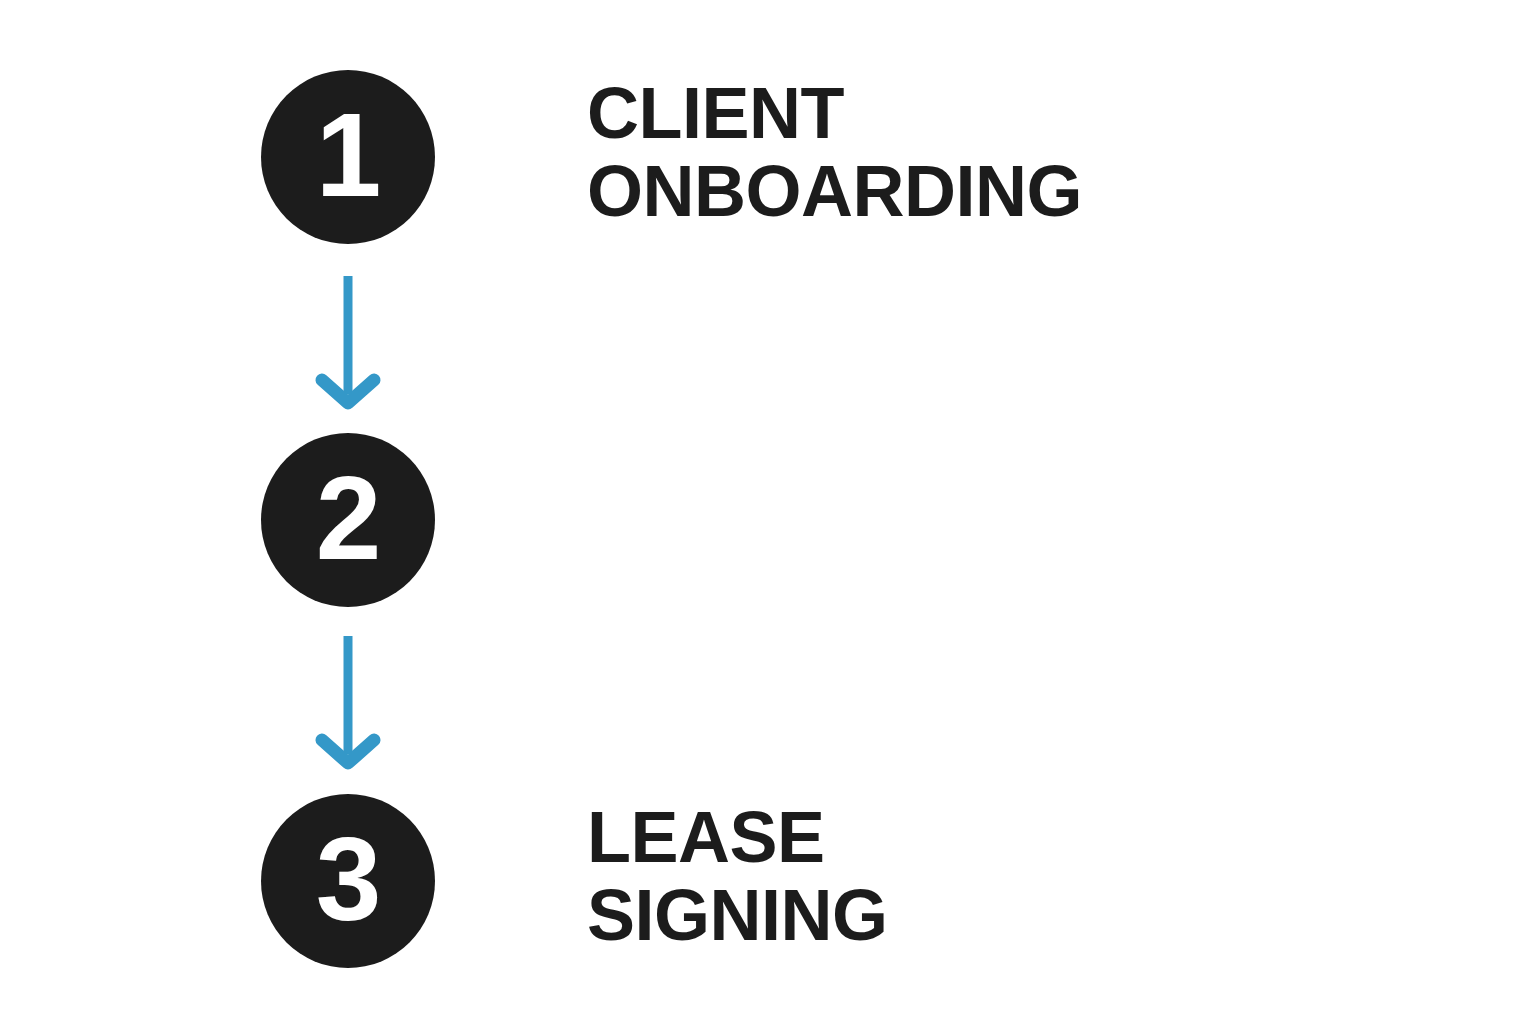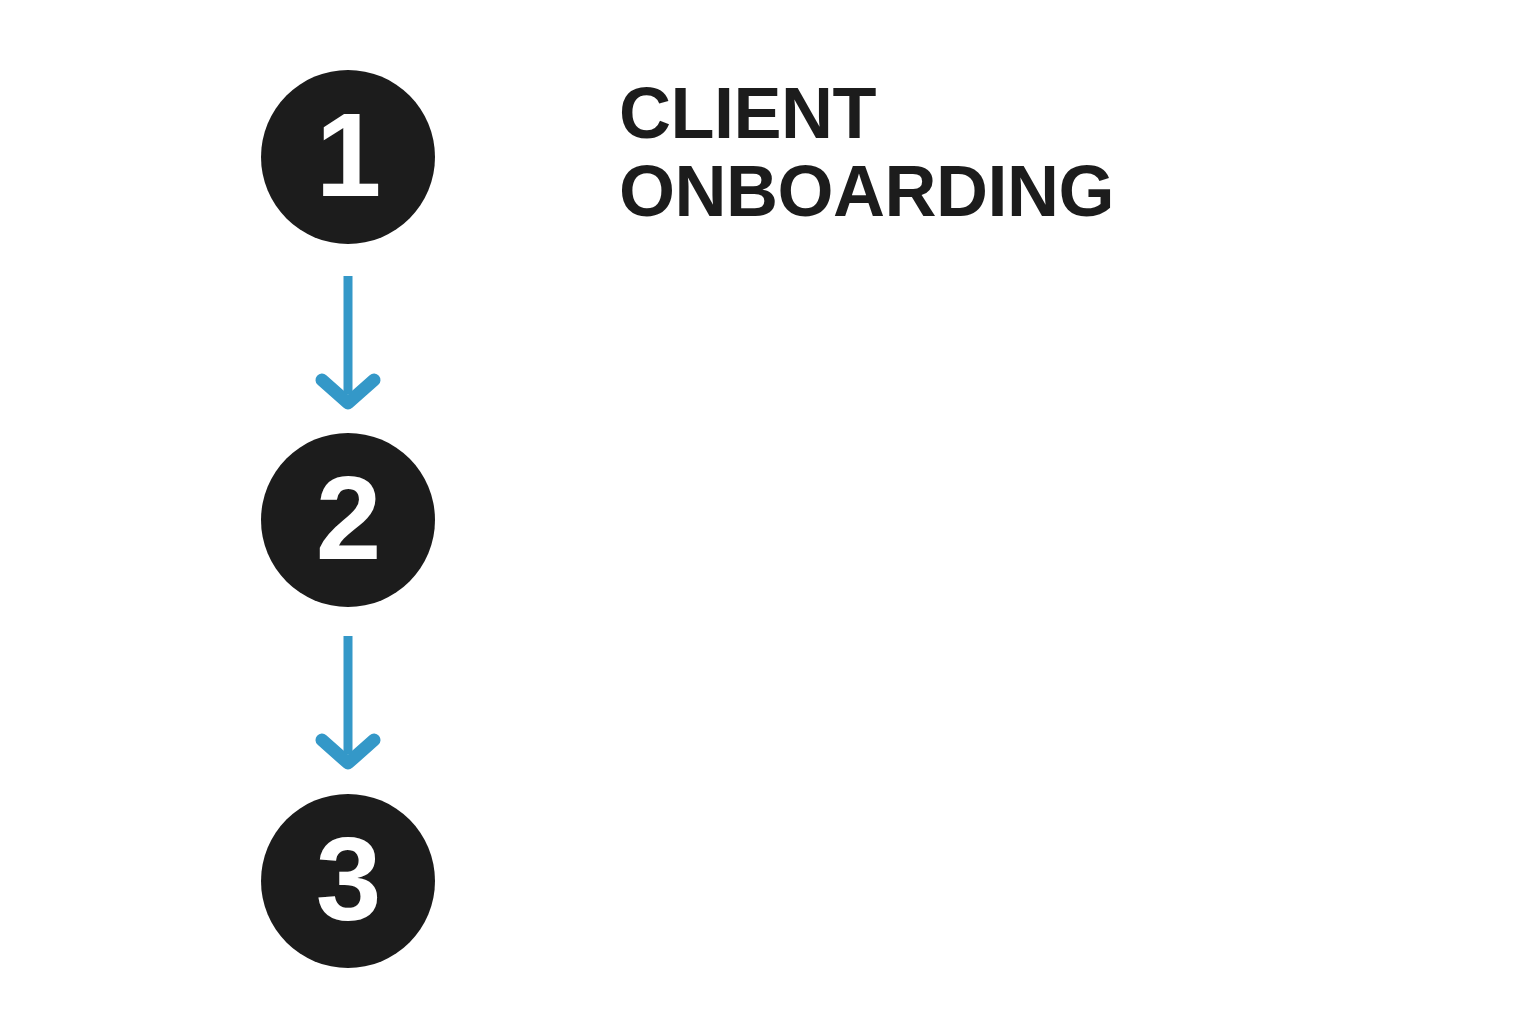--- a/index.html
+++ b/index.html
@@ -41,21 +41,21 @@
     font-weight: bold;
     font-size: 118px;
     line-height: 118px;
     letter-spacing: -1px;
     -webkit-font-smoothing: antialiased;
     position: relative;
     top: -2px;
   }
   .step-label {
     position: absolute;
-    left: 619px;
+    left: 587px;
     top: 4px;
     color: #1c1c1c;
     font-family: "Liberation Sans", sans-serif;
     font-weight: bold;
     font-size: 72px;
     line-height: 78px;
     letter-spacing: -0.5px;
     text-transform: uppercase;
     white-space: nowrap;
   }
@@ -107,16 +107,18 @@
       <line x1="48" y1="6" x2="48" y2="124" stroke="#3498c8" stroke-width="9" stroke-linecap="butt"></line>
       <polyline points="22,110 48,133 74,110" fill="none" stroke="#3498c8" stroke-width="13" stroke-linecap="round" stroke-linejoin="round"></polyline>
     </svg>
   </div>
 
   <div class="step" style="top:794px;">
     <div class="step-badge">
       <span class="step-number">3</span>
     </div>
     <div class="step-label">
+      <span class="line">LEASE</span>
+      <span class="line">SIGNING</span>
     </div>
   </div>
 
 </div>
 
 </body></html>

